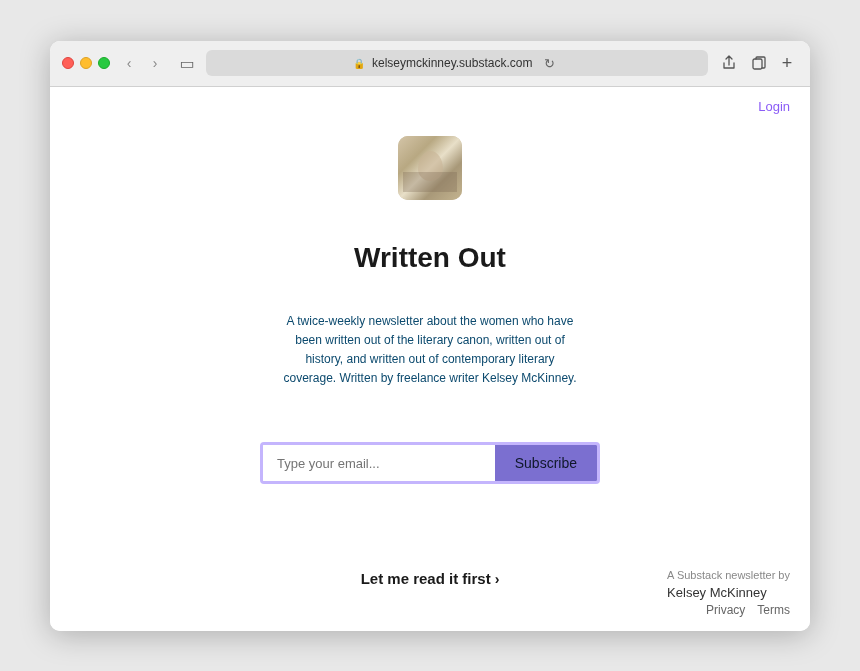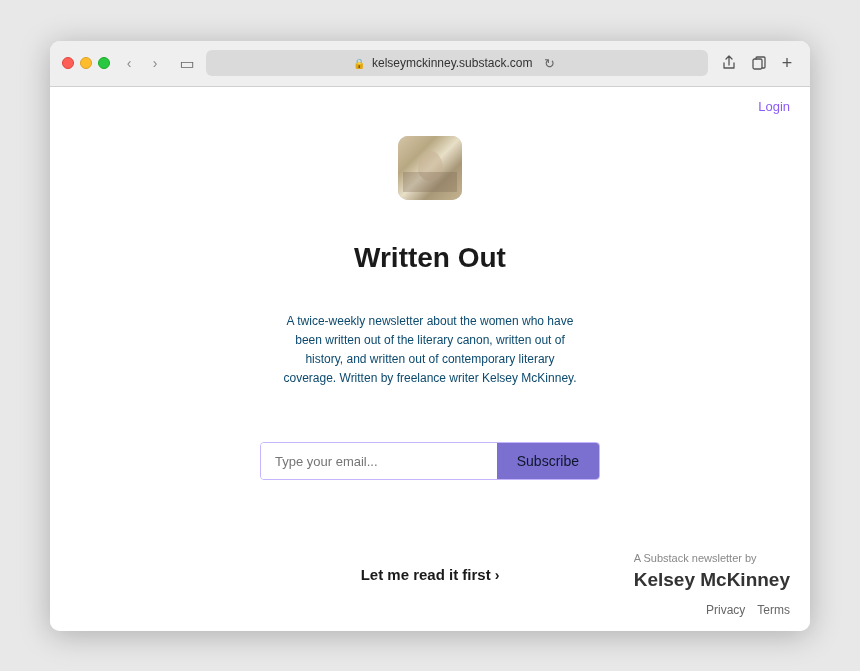--- a/index.html
+++ b/index.html
@@ -218,21 +218,21 @@
       text-align: center;
       line-height: 1.6;
       max-width: 295px;
       margin-bottom: 30px;
     }
 
     .subscribe-form {
       display: flex;
       width: 340px;
       margin-bottom: 18px;
-      border: 1px solid #c4b5fd;
+      border: 3px solid #c4b5fd;
       border-radius: 4px;
       overflow: hidden;
     }
 
     .email-input {
       flex: 1;
       padding: 10px 14px;
       border: none;
       outline: none;
       font-size: 13px;
@@ -281,36 +281,35 @@
       flex-direction: column;
     }
 
     .footer-left {
       font-size: 11px;
       color: #888;
       line-height: 1.5;
     }
 
     .footer-author {
-      font-size: 19px;
-      font-weight: 700;
+      font-size: 13px;
+      font-weight: 400;
       color: #333;
     }
 
     .footer-right {
       display: flex;
       gap: 12px;
     }
 
     .footer-link {
       font-size: 12px;
       color: #666;
       text-decoration: none;
       cursor: pointer;
-      margin-top: 8px;
     }
   </style>
 </head>
 <body>
 
 <div class="browser-window">
 
   <div class="browser-chrome">
     <div class="traffic-lights">
       <div class="traffic-light red"></div>

